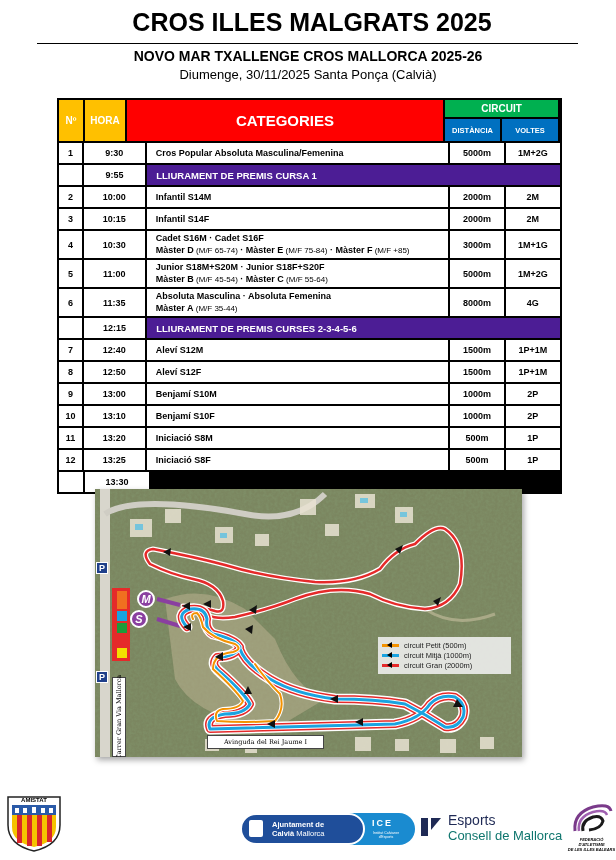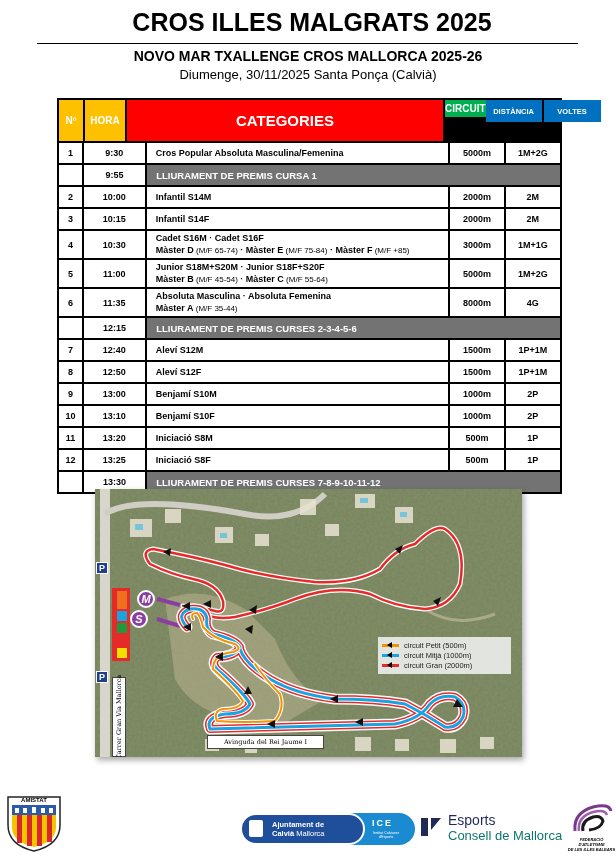--- a/index.html
+++ b/index.html
@@ -18,32 +18,32 @@
   .row { display: flex; height: 20px; margin-bottom: 2px; }
   .row.tall { height: 27px; }
   .row:last-child { margin-bottom: 0; }
   .cell { background: #fff; display: flex; align-items: center; font-size: 9px; font-weight: bold; margin-right: 2px; }
   .cell:last-child { margin-right: 0; }
   .c-num { width: 24px; justify-content: center; }
   .c-hora { width: 64px; justify-content: center; }
   .c-cat { width: 316px; padding-left: 9px; }
   .c-dist { width: 56px; justify-content: center; }
   .c-volt { width: 57px; justify-content: center; }
-  .c-award { width: 431px; background: #737373; color: #fff; padding-left: 9px; font-size: 9.5px; }
+  .c-award { width: 431px; background: #4c1d95; color: #fff; padding-left: 9px; font-size: 9.5px; }
   .cat-lines { display: flex; flex-direction: column; line-height: 12px; }
   .light { font-weight: normal; font-size: 8px; }
 
   .header { display: flex; height: 41px; margin-bottom: 2px; }
   .h-num { width: 24px; background: #ffc000; color: #fff; font-weight: bold; font-size: 10px;
     display: flex; align-items: center; justify-content: center; margin-right: 2px; }
   .h-hora { width: 40px; background: #ffc000; color: #fff; font-weight: bold; font-size: 10px;
     display: flex; align-items: center; justify-content: center; margin-right: 2px; }
   .h-cat { width: 316px; background: #ff0000; color: #fff; font-weight: bold; font-size: 15px;
     display: flex; align-items: center; justify-content: center; margin-right: 2px; }
-  .h-circ { width: 113px; display: flex; }
+  .h-circ { width: 113px; display: flex; flex-direction: column; }
   .h-circuit { height: 17px; background: #00b050; color: #fff; font-weight: bold; font-size: 10px;
     display: flex; align-items: center; justify-content: center; margin-bottom: 2px; }
   .h-sub { display: flex; height: 22px; }
   .h-dist { width: 56px; background: #0070c0; color: #fff; font-weight: bold; font-size: 7.5px;
     display: flex; align-items: center; justify-content: center; margin-right: 2px; }
   .h-volt { width: 57px; background: #0070c0; color: #fff; font-weight: bold; font-size: 7.5px;
     display: flex; align-items: center; justify-content: center; }
 
   
   .map { position: absolute; left: 95px; top: 489px; width: 427px; height: 268px;
@@ -236,21 +236,20 @@
           <div class="cat-lines">
             <span>Iniciació S8F</span>
           </div>
         </div>
         <div class="cell c-dist">500m</div>
         <div class="cell c-volt">1P</div>
       </div>
       <div class="row">
         <div class="cell c-num"></div>
         <div class="cell c-hora">13:30</div>
-        <div class="cell c-award">LLIURAMENT DE PREMIS CURSES 7-8-9-10-11-12</div>
       </div>
     </div>
 </div>
 
 <div class="map">
   <svg width="427" height="268" viewBox="0 0 427 268">
     <defs>
       <filter id="noise" x="0" y="0" width="100%" height="100%">
         <feTurbulence type="fractalNoise" baseFrequency="0.35" numOctaves="3" seed="4"></feTurbulence>
         <feColorMatrix type="matrix" values="0 0 0 0 0.22  0 0 0 0 0.30  0 0 0 0 0.15  0 0 0 1.1 -0.35"></feColorMatrix>

